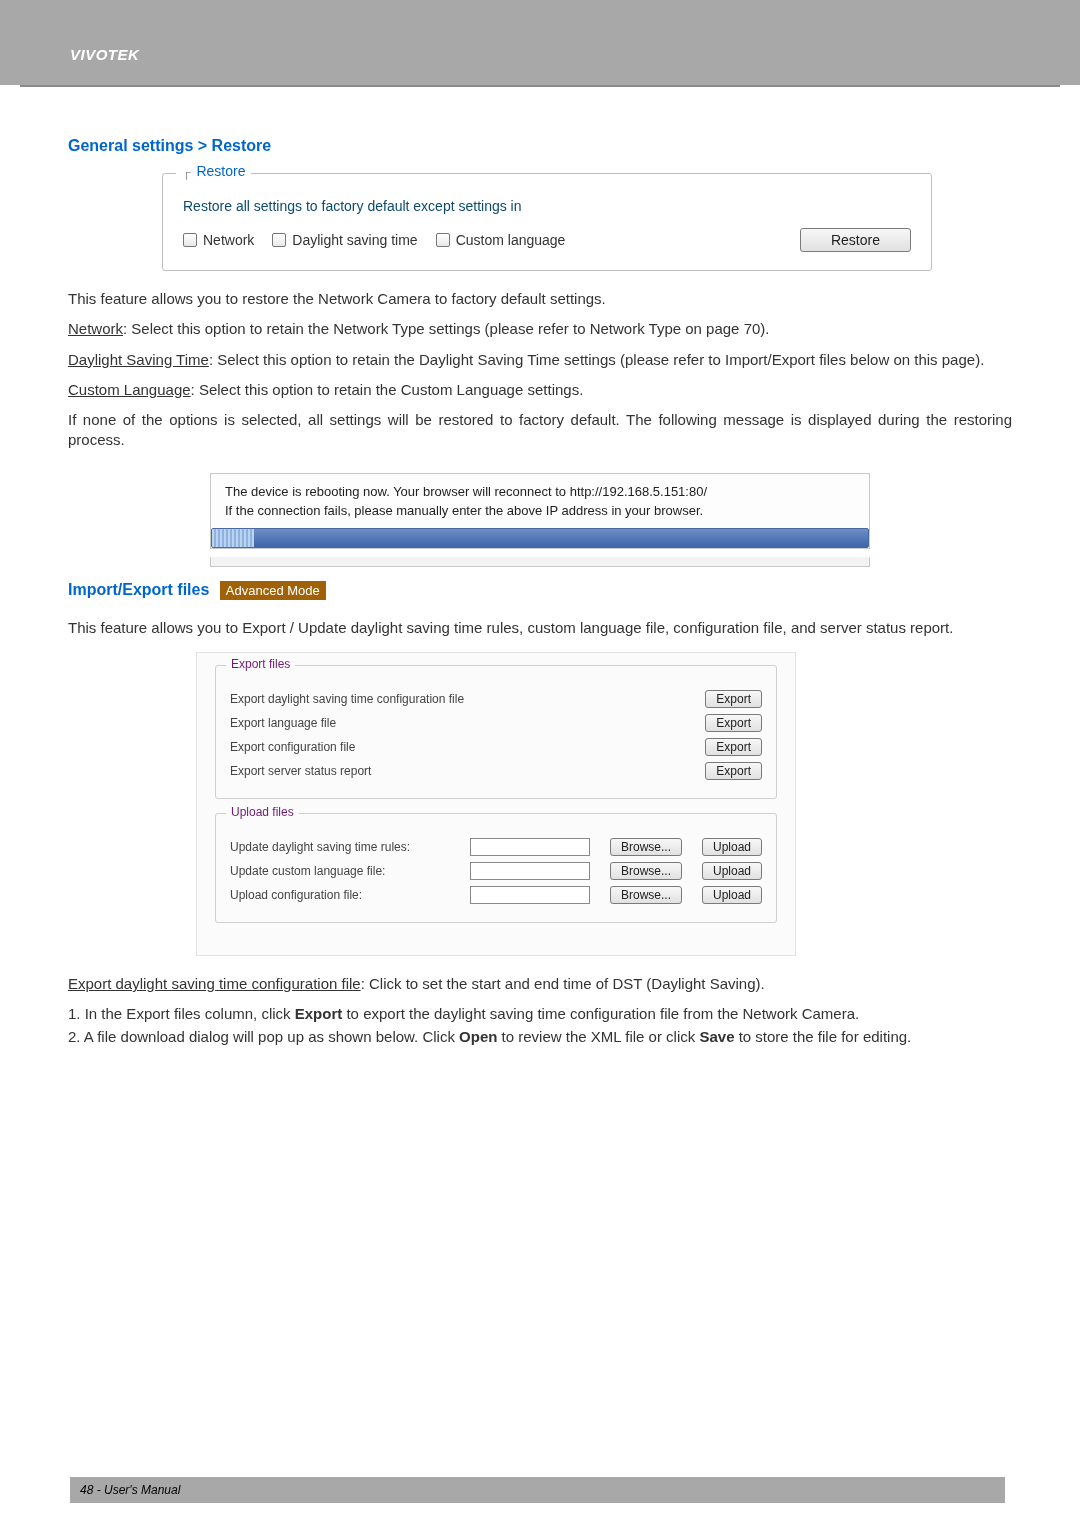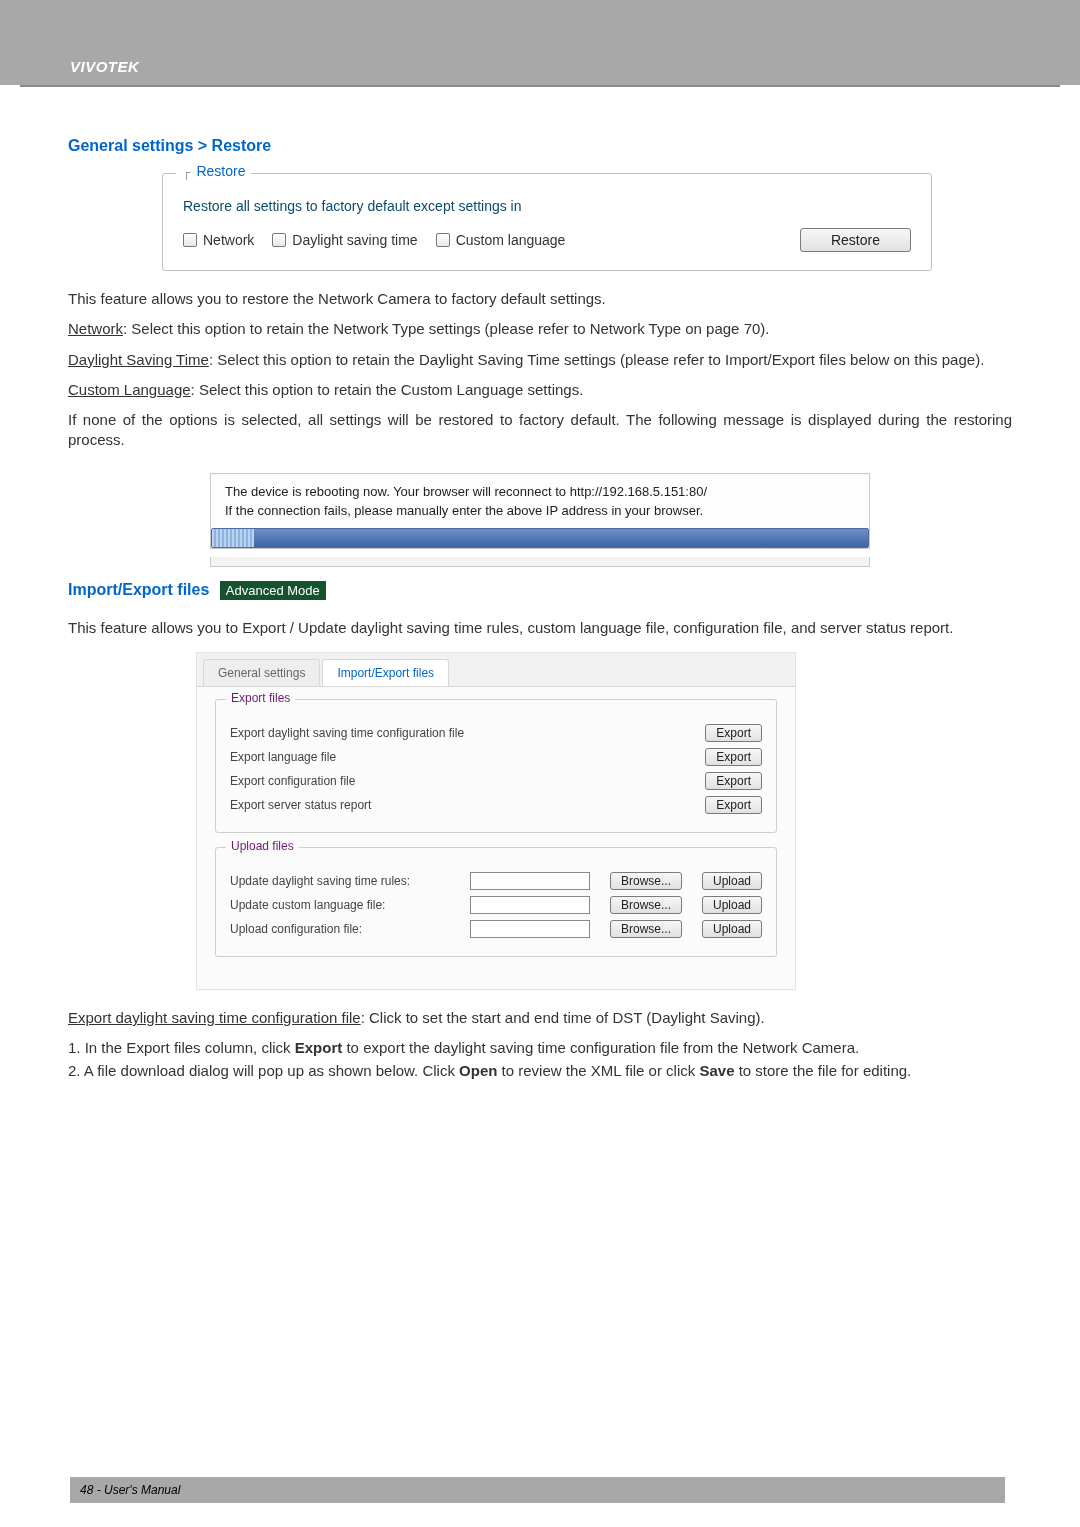--- a/index.html
+++ b/index.html
@@ -15,21 +15,21 @@
   .page {
     width: 1080px;
     min-height: 1527px;
     background: #fff;
     padding: 0;
     position: relative;
   }
   .top-band {
     background: #a8a8a8;
     height: 85px;
-    padding: 4px 70px;
+    padding: 16px 70px;
     display: flex;
     align-items: flex-end;
   }
   .brand {
     color: #fff;
     font-style: italic;
     font-weight: bold;
     font-size: 15px;
     letter-spacing: 0.5px;
     margin-bottom: 6px;
@@ -42,21 +42,21 @@
   .content {
     padding: 18px 68px 30px 68px;
   }
   .section-title {
     color: #0066cc;
     font-weight: bold;
     font-size: 16px;
     margin: 14px 0 18px 0;
   }
   .section-title .badge {
-    background: #14532d;
+    background: #a16207;
     color: #fff;
     font-weight: normal;
     font-size: 13px;
     padding: 2px 6px;
     margin-left: 6px;
     display: inline-block;
     vertical-align: middle;
   }
 
   
@@ -307,24 +307,20 @@
     <div class="below-strip"></div>
 
     <div class="section-title">
       <span>Import/Export files</span>
       <span class="badge">Advanced Mode</span>
     </div>
 
     <p class="body-p">This feature allows you to Export / Update daylight saving time rules, custom language file, configuration file, and server status report.</p>
 
     <div class="ie-panel">
-      <div class="tabs">
-        <div class="tab">General settings</div>
-        <div class="tab active">Import/Export files</div>
-      </div>
       <div class="ie-inner">
         <div class="ie-group">
           <div class="ie-legend">Export files</div>
           <div class="ie-row">
             <span>Export daylight saving time configuration file</span>
             <button class="win-btn-sm">Export</button>
           </div>
           <div class="ie-row">
             <span>Export language file</span>
             <button class="win-btn-sm">Export</button>

